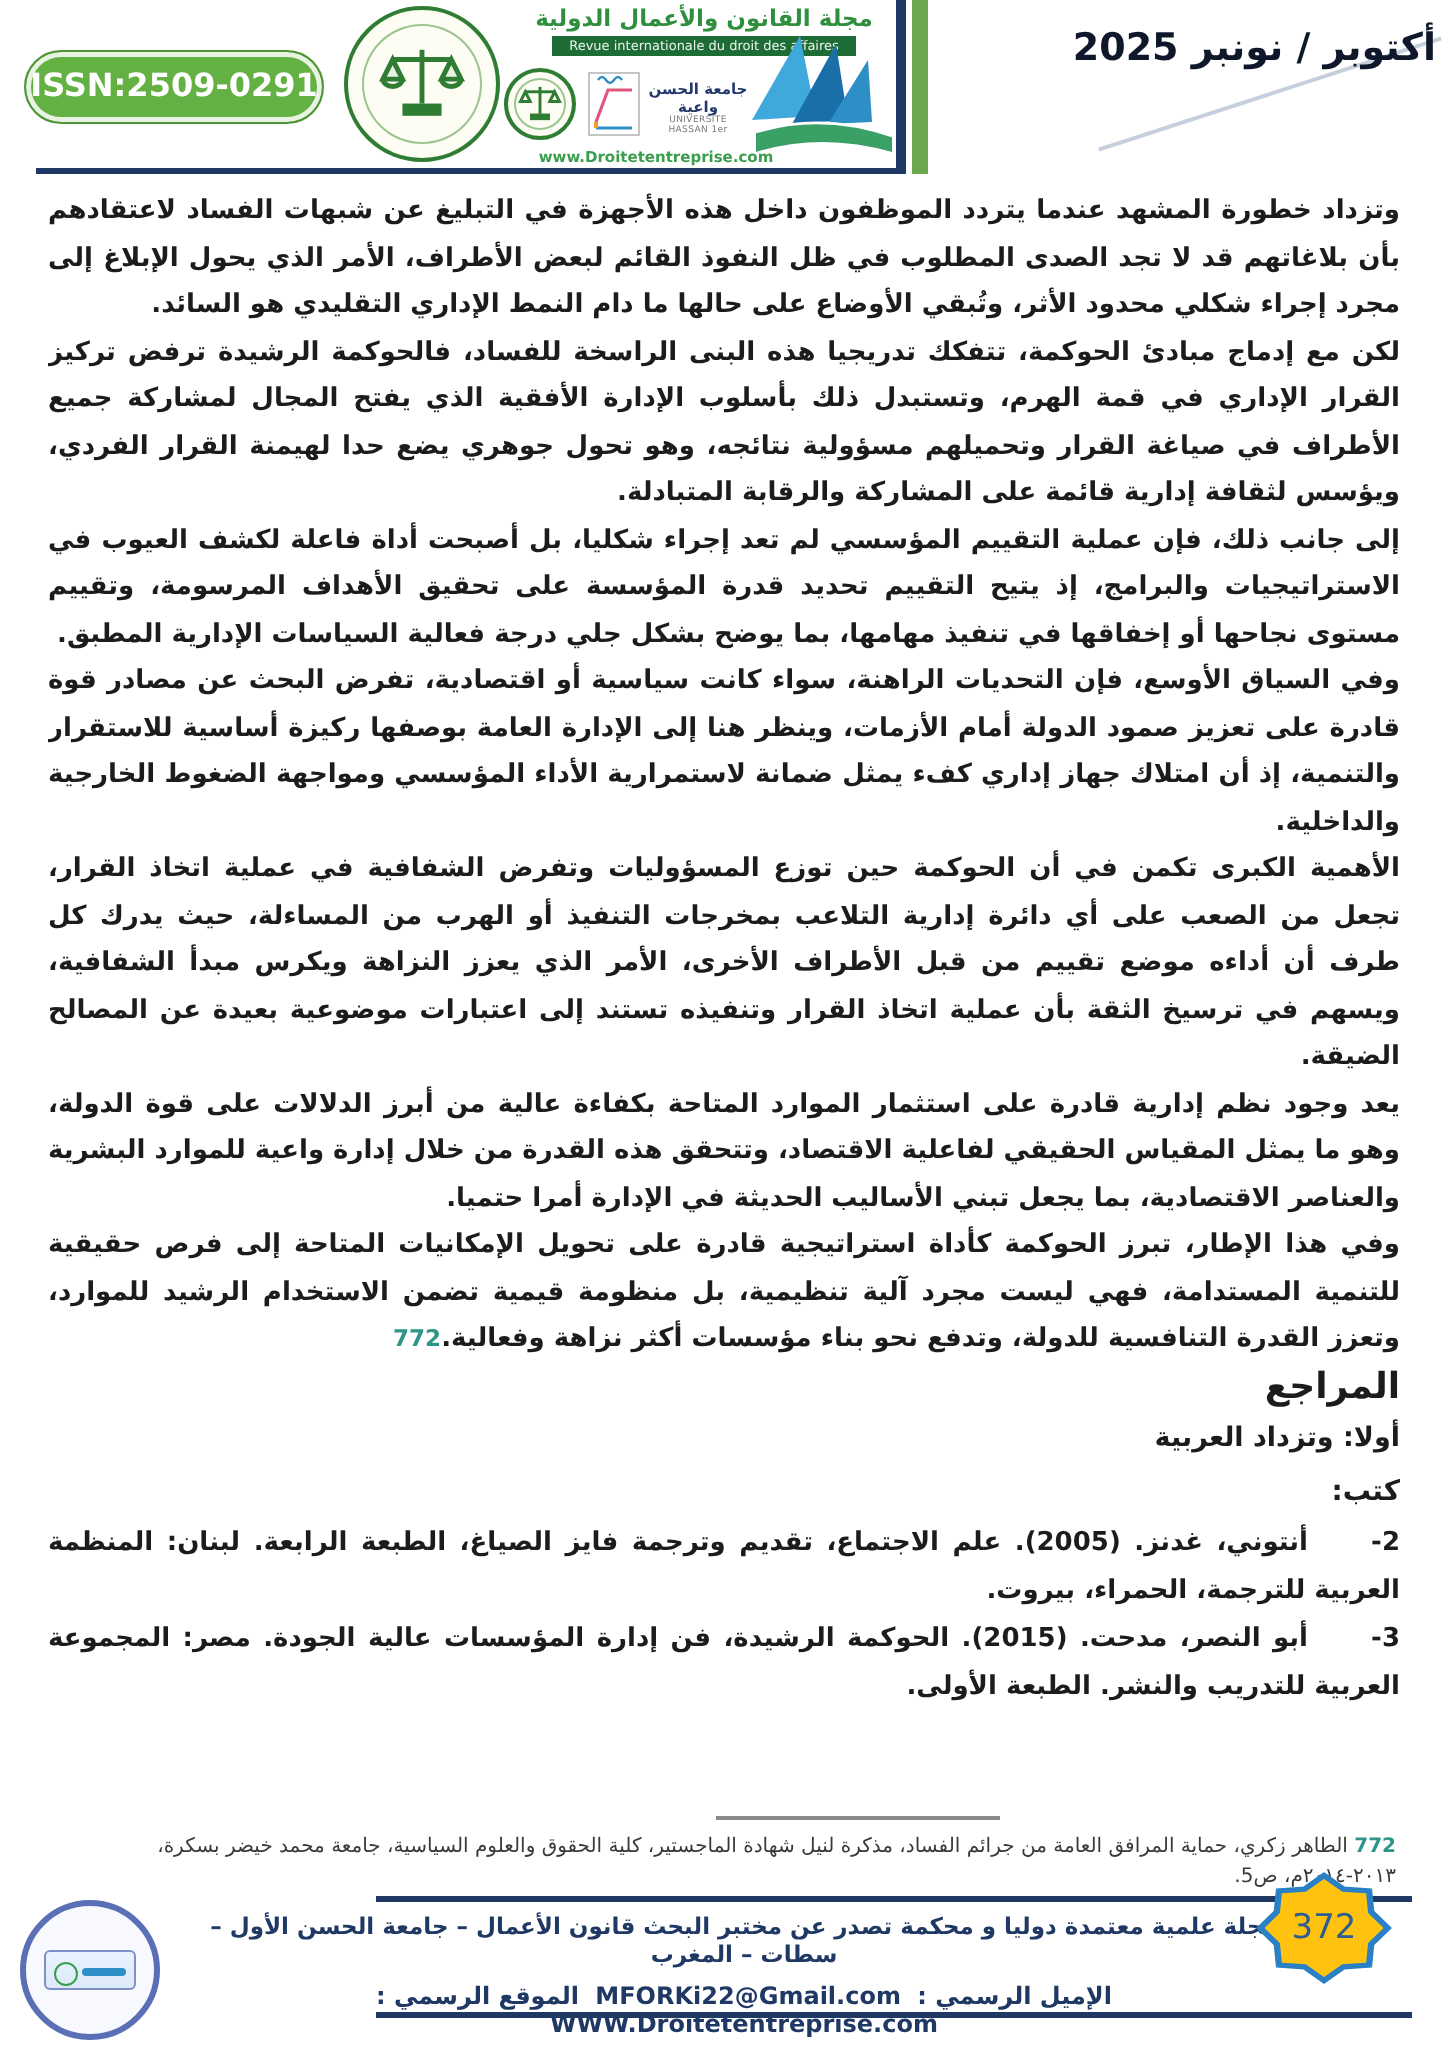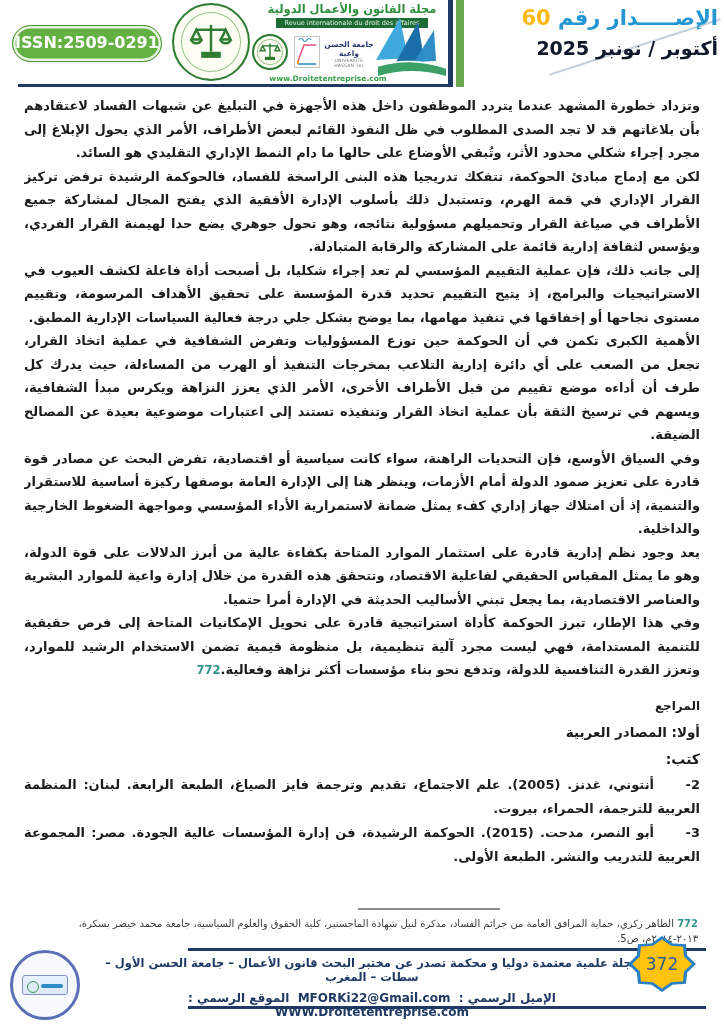--- a/index.html
+++ b/index.html
@@ -53,21 +53,21 @@
     background:#c6d0dc; transform:rotate(-18deg); z-index:0; }
 
   
   .main {
     position:absolute; top:94px; left:24px; width:676px; height:810px;
     direction:rtl; text-align:justify; overflow:hidden;
     color:#1c1c1c; font-weight:bold; font-size:13px; line-height:23.5px;
   }
   .main p { margin:0; }
   .fn-ref { color:#2f9589; font-size:11.5px; font-weight:bold; }
-  .h-refs { font-size:12px; margin-top:12px; }
+  .h-refs { font-size:18px; margin-top:0; }
   .h-sub  { font-size:13.5px; margin-top:3px; }
   .h-kind { font-size:14px; margin-top:3px; margin-bottom:2px; }
   .ref { margin:1px 0; }
   .ref-num { display:inline-block; width:46px; }
 
   
   .fn-sep { position:absolute; top:908px; right:224px; width:142px; height:2px; background:#8a8a8a; }
   .footnote { position:absolute; top:916px; right:26px; left:26px;
     direction:rtl; text-align:right; font-size:10px; color:#3a3a3a; line-height:15px; }
   .fn-num { color:#2f9589; font-weight:bold; }
@@ -160,38 +160,34 @@
     </div>
 
     <div class="jc-site">www.Droitetentreprise.com</div>
   </div>
 
   <div class="vbar-navy"></div>
   <div class="vbar-green"></div>
   <div class="header-rule"></div>
 
   <div class="issue-block">
-    <div class="issue-l1">
-      <span>الإصـــــدار رقم</span>
-      <span class="num">60</span>
-    </div>
     <div class="issue-l2">أكتوبر / نونبر 2025</div>
   </div>
 
   <div class="main">
     <p>وتزداد خطورة المشهد عندما يتردد الموظفون داخل هذه الأجهزة في التبليغ عن شبهات الفساد لاعتقادهم بأن بلاغاتهم قد لا تجد الصدى المطلوب في ظل النفوذ القائم لبعض الأطراف، الأمر الذي يحول الإبلاغ إلى مجرد إجراء شكلي محدود الأثر، وتُبقي الأوضاع على حالها ما دام النمط الإداري التقليدي هو السائد.</p>
     <p>لكن مع إدماج مبادئ الحوكمة، تتفكك تدريجيا هذه البنى الراسخة للفساد، فالحوكمة الرشيدة ترفض تركيز القرار الإداري في قمة الهرم، وتستبدل ذلك بأسلوب الإدارة الأفقية الذي يفتح المجال لمشاركة جميع الأطراف في صياغة القرار وتحميلهم مسؤولية نتائجه، وهو تحول جوهري يضع حدا لهيمنة القرار الفردي، ويؤسس لثقافة إدارية قائمة على المشاركة والرقابة المتبادلة.</p>
     <p>إلى جانب ذلك، فإن عملية التقييم المؤسسي لم تعد إجراء شكليا، بل أصبحت أداة فاعلة لكشف العيوب في الاستراتيجيات والبرامج، إذ يتيح التقييم تحديد قدرة المؤسسة على تحقيق الأهداف المرسومة، وتقييم مستوى نجاحها أو إخفاقها في تنفيذ مهامها، بما يوضح بشكل جلي درجة فعالية السياسات الإدارية المطبق.</p>
+    <p>وفي السياق الأوسع، فإن التحديات الراهنة، سواء كانت سياسية أو اقتصادية، تفرض البحث عن مصادر قوة قادرة على تعزيز صمود الدولة أمام الأزمات، وينظر هنا إلى الإدارة العامة بوصفها ركيزة أساسية للاستقرار والتنمية، إذ أن امتلاك جهاز إداري كفء يمثل ضمانة لاستمرارية الأداء المؤسسي ومواجهة الضغوط الخارجية والداخلية.</p>
     <p>الأهمية الكبرى تكمن في أن الحوكمة حين توزع المسؤوليات وتفرض الشفافية في عملية اتخاذ القرار، تجعل من الصعب على أي دائرة إدارية التلاعب بمخرجات التنفيذ أو الهرب من المساءلة، حيث يدرك كل طرف أن أداءه موضع تقييم من قبل الأطراف الأخرى، الأمر الذي يعزز النزاهة ويكرس مبدأ الشفافية، ويسهم في ترسيخ الثقة بأن عملية اتخاذ القرار وتنفيذه تستند إلى اعتبارات موضوعية بعيدة عن المصالح الضيقة.</p>
-    <p>وفي السياق الأوسع، فإن التحديات الراهنة، سواء كانت سياسية أو اقتصادية، تفرض البحث عن مصادر قوة قادرة على تعزيز صمود الدولة أمام الأزمات، وينظر هنا إلى الإدارة العامة بوصفها ركيزة أساسية للاستقرار والتنمية، إذ أن امتلاك جهاز إداري كفء يمثل ضمانة لاستمرارية الأداء المؤسسي ومواجهة الضغوط الخارجية والداخلية.</p>
     <p>يعد وجود نظم إدارية قادرة على استثمار الموارد المتاحة بكفاءة عالية من أبرز الدلالات على قوة الدولة، وهو ما يمثل المقياس الحقيقي لفاعلية الاقتصاد، وتتحقق هذه القدرة من خلال إدارة واعية للموارد البشرية والعناصر الاقتصادية، بما يجعل تبني الأساليب الحديثة في الإدارة أمرا حتميا.</p>
     <p><span>وفي هذا الإطار، تبرز الحوكمة كأداة استراتيجية قادرة على تحويل الإمكانيات المتاحة إلى فرص حقيقية للتنمية المستدامة، فهي ليست مجرد آلية تنظيمية، بل منظومة قيمية تضمن الاستخدام الرشيد للموارد، وتعزز القدرة التنافسية للدولة، وتدفع نحو بناء مؤسسات أكثر نزاهة وفعالية.</span><span class="fn-ref">772</span></p>
 
     <div class="h-refs">المراجع</div>
-    <div class="h-sub">أولا: المصادر العربية</div>
+    <div class="h-sub">أولا: وتزداد العربية</div>
     <div class="h-kind">كتب:</div>
 
     <div class="ref">
       <span class="ref-num">2-</span><span>أنتوني، غدنز. (2005). علم الاجتماع، تقديم وترجمة فايز الصياغ، الطبعة الرابعة. لبنان: المنظمة العربية للترجمة، الحمراء، بيروت.</span>
     </div>
     <div class="ref">
       <span class="ref-num">3-</span><span>أبو النصر، مدحت. (2015). الحوكمة الرشيدة، فن إدارة المؤسسات عالية الجودة. مصر: المجموعة العربية للتدريب والنشر. الطبعة الأولى.</span>
     </div>
 
   </div>

